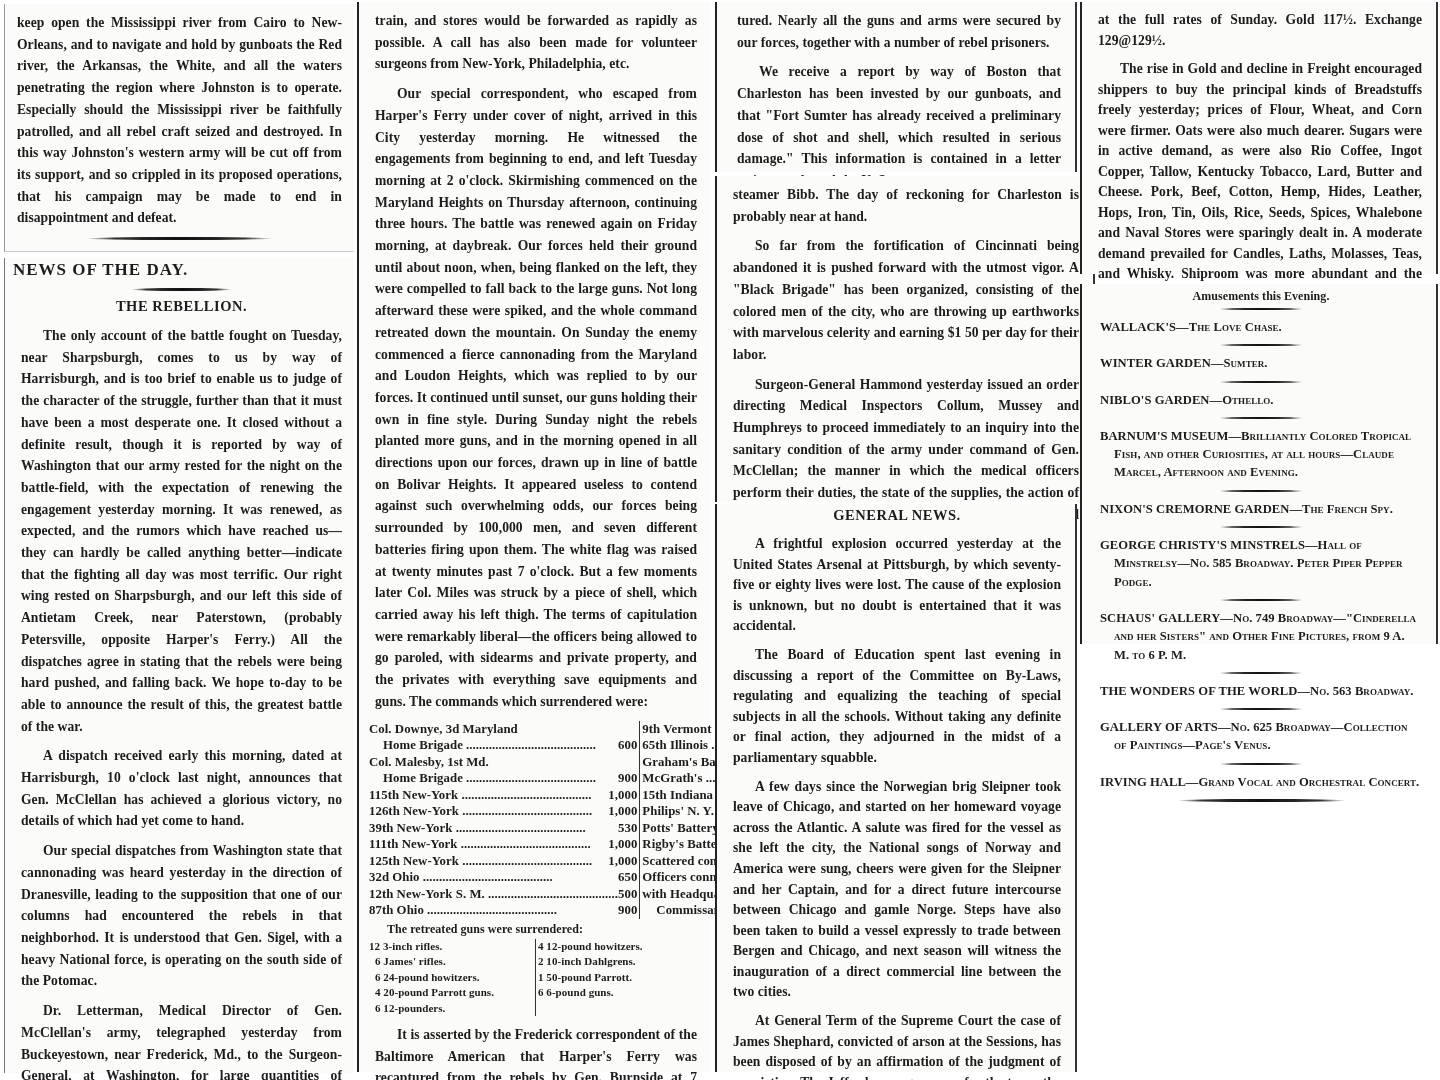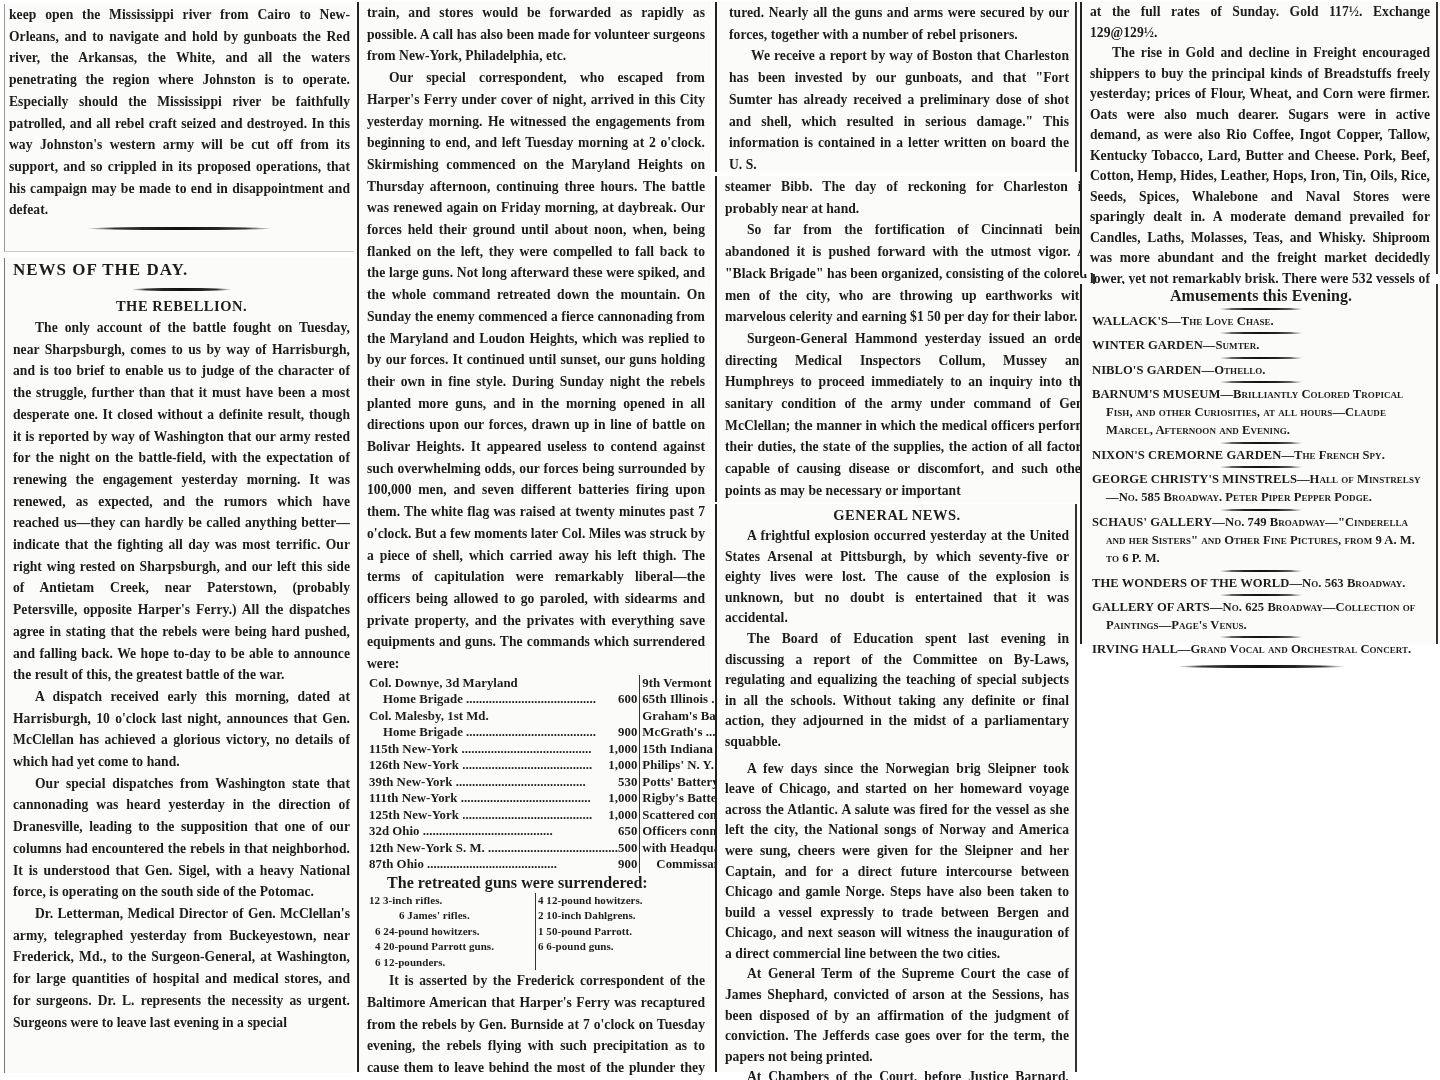--- a/index.html
+++ b/index.html
@@ -11,32 +11,32 @@
     font-family: "Liberation Serif", "DejaVu Serif", serif;
     font-size: 13.6px;
     line-height: 21.7px;
     text-align: justify;
     letter-spacing: 0.05px;
     font-weight: bold;
     color: #1c1c1c;
   }
   .clip.bl { border-left: 2px solid #222; }
   .clip.br { border-right: 2px solid #333; }
-  .clip p { text-indent: 0; margin: 0; }
+  .clip p { text-indent: 0; margin: 8px; }
   .clip p.ind { text-indent: 22px; }
   .sc { font-variant: small-caps; }
   .rule {
     height: 3px; margin: 6px auto 4px; width: 55%;
     background: linear-gradient(90deg, transparent 0%, #333 15%, #111 50%, #333 85%, transparent 100%);
     border-radius: 50%;
   }
   .rule.short { width: 25%; height: 2px; margin: 3px auto; }
   .head1 { text-align: left; font-size: 17px; letter-spacing: 1px; font-weight: bold; line-height: 24px; }
   .head2 { text-align: center; font-size: 14.5px; letter-spacing: 0.5px; font-weight: bold; line-height: 22px; }
-  .head3 { text-align: center; font-size: 16px; font-weight: bold; line-height: 20px; }
+  .head3 { text-align: center; font-size: 12px; font-weight: bold; line-height: 20px; }
   .tbl { display: grid; grid-template-columns: 1fr 1fr; font-size: 12.8px; line-height: 16.5px; }
   .tbl .col { padding: 0 2px; }
   .tbl .col.l { border-right: 1px solid #333; }
   .tbl .row { display: flex; justify-content: space-between; white-space: nowrap; }
   .tbl .row .nm { overflow: hidden; }
   .tbl .row .nm::after { content: " ........................................"; }
   .tbl .row.nodots .nm::after { content: ""; }
   .tbl .row.sub { padding-left: 14px; }
   .amuse p { text-indent: -14px; padding-left: 14px; font-size: 12.6px; line-height: 18.3px; text-align: left; }
   .amuse .rule.short { margin: 2px auto 2px; }
@@ -163,21 +163,21 @@
           <span class="nm">Commissary Dep't.</span>
           <span>50</span>
         </div>
     </div>
   </div>
 
   <div class="head3" style="text-align:left; padding-left:20px;">The retreated guns were surrendered:</div>
   <div class="tbl" style="font-size:11px; line-height:15.5px;">
     <div class="col l">
       <div>12 3-inch rifles.</div>
-      <div style="padding-left:6px;margin-left:24px;">6 James' rifles.</div>
+      <div style="padding-left:6px;">6 James' rifles.</div>
       <div style="padding-left:6px;">6 24-pound howitzers.</div>
       <div style="padding-left:6px;">4 20-pound Parrott guns.</div>
       <div style="padding-left:6px;">6 12-pounders.</div>
     </div>
     <div class="col">
       <div>4 12-pound howitzers.</div>
       <div>2 10-inch Dahlgrens.</div>
       <div>1 50-pound Parrott.</div>
       <div>6 6-pound guns.</div>
     </div>

